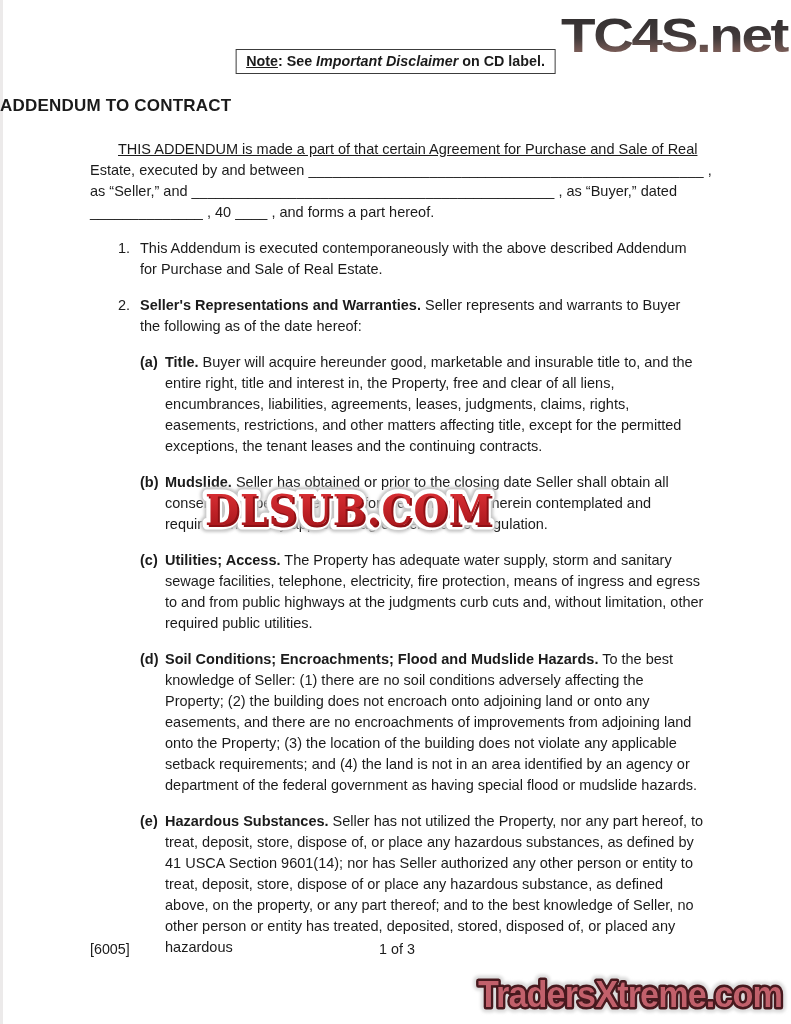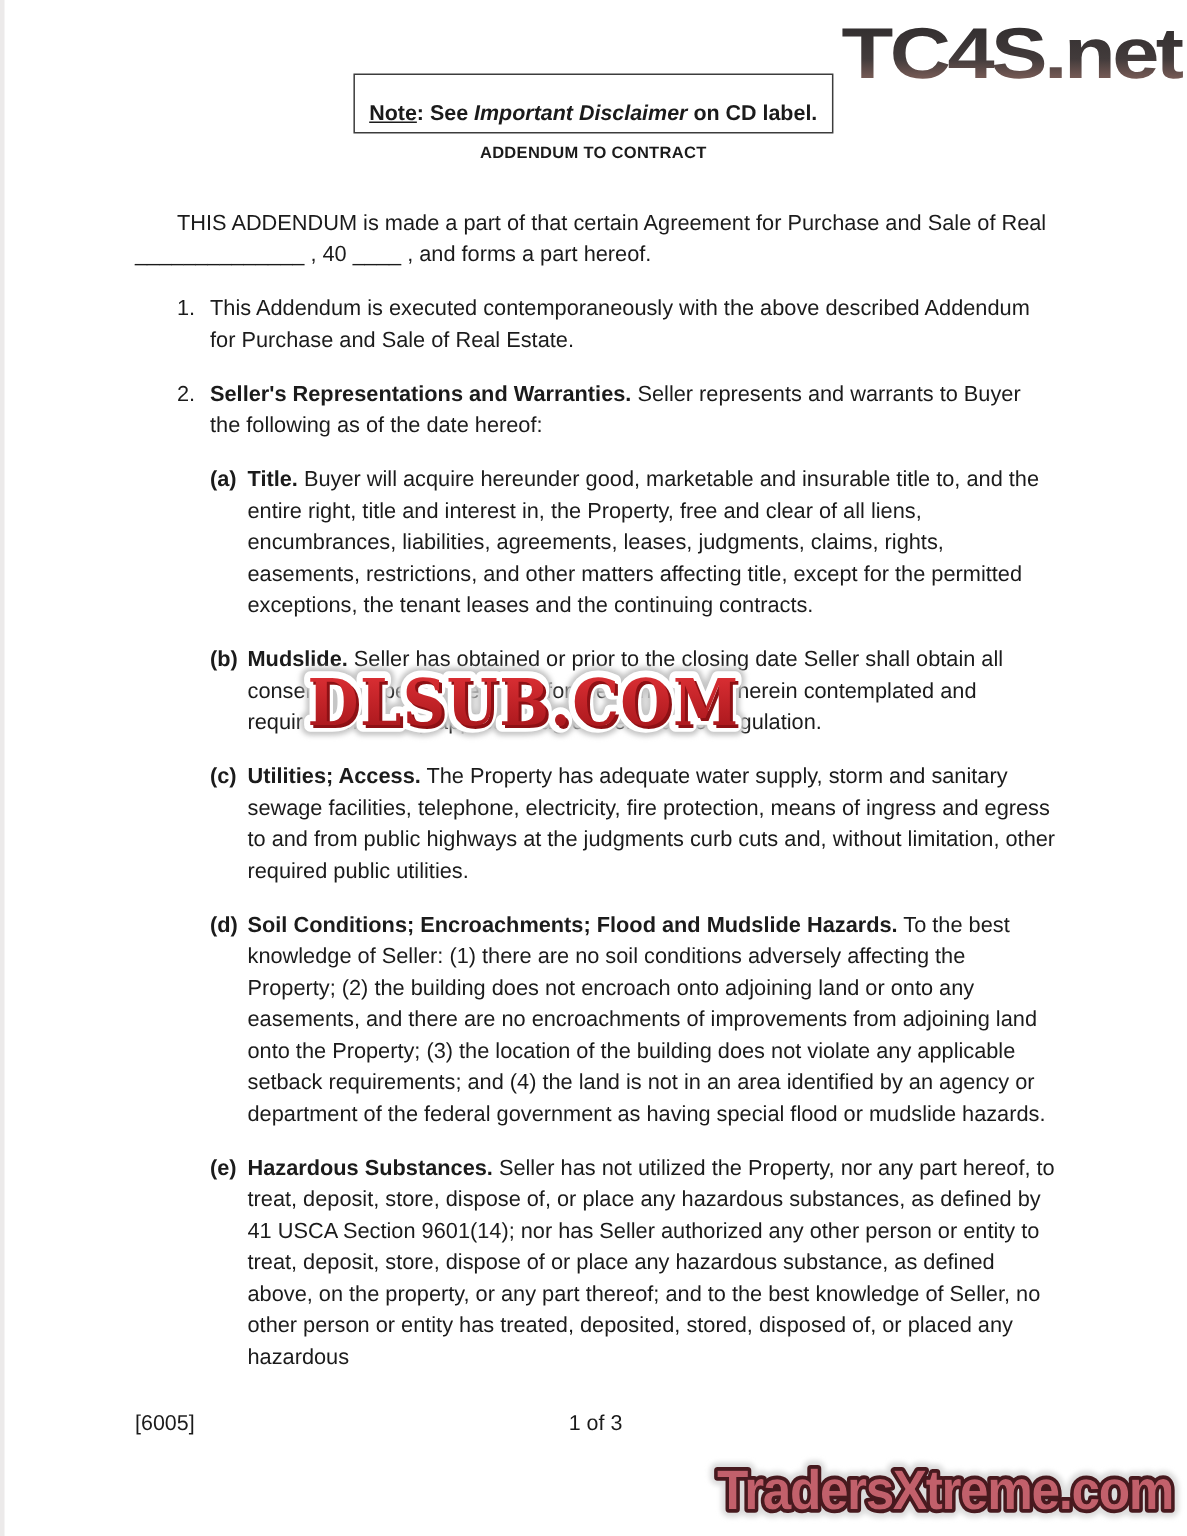--- a/index.html
+++ b/index.html
@@ -21,36 +21,36 @@
   .traders-text { font-family:"Liberation Sans", sans-serif; font-weight:bold;
                   font-size:37px; letter-spacing:-1px; }
 
   .wm-dlsub { position:absolute; left:104px; top:10px; pointer-events:none;text-decoration:underline; }
   .dlsub-text { font-family:"DejaVu Serif", serif; font-weight:bold;
                 font-size:43px; letter-spacing:1px; }
 
   
   .note-box {
     position:absolute; top:49px; left:50%; transform:translateX(-50%);
-    border:1px solid #3c3c3c; padding:18px 10px 4px 10px;
+    border:1px solid #3c3c3c; padding:3px 10px 4px 10px;
     font-size:14.3px; font-weight:bold; white-space:nowrap;
   }
   .note-box .u { text-decoration:underline; }
   .note-box .i { font-style:italic; }
   .doc-title {
     position:absolute; top:96px; left:0; width:100%; margin:0;
-    text-align:center; font-size:11px; font-weight:bold; letter-spacing:0.2px;
+    text-align:left; font-size:17px; font-weight:bold; letter-spacing:0.2px;
   }
 
   
   .content { position:absolute; left:90px; top:139px; width:614px;
              font-size:14.5px; line-height:21px; }
   .intro { margin:0 0 15px 0; }
   .intro .line { white-space:nowrap; }
-  .intro .line.indent { padding-left:28px; }
+  .intro .line.indent { padding-left:28px;text-decoration:underline; }
 
   .item { display:flex; margin-bottom:15px; }
   .item.l1 { padding-left:28px; }
   .item.l1 .num { flex:none; width:22px; }
   .item.l2 { padding-left:50px; position:relative; }
   .item.l2 .num { flex:none; width:25px; font-weight:bold; }
   .item .txt { flex:1 1 auto; }
   .item .txt b { font-weight:bold;text-align:center; }
 
   
@@ -80,20 +80,22 @@
   <div class="note-box">
     <span class="u">Note</span><span>: See </span><span class="i">Important Disclaimer</span><span> on CD label.</span>
   </div>
 
   <h1 class="doc-title">ADDENDUM TO CONTRACT</h1>
 
   <div class="content">
 
     <div class="intro">
       <div class="line indent">THIS ADDENDUM is made a part of that certain Agreement for Purchase and Sale of Real</div>
+      <div class="line">Estate, executed by and between _________________________________________________ ,</div>
+      <div class="line">as “Seller,” and _____________________________________________ , as “Buyer,” dated</div>
       <div class="line">______________ , 40 ____ , and forms a part hereof.</div>
     </div>
 
     <div class="item l1">
       <span class="num">1.</span>
       <div class="txt"><b></b><span>This Addendum is executed contemporaneously with the above described Addendum for Purchase and Sale of Real Estate.</span></div>
     </div>
 
     <div class="item l1">
       <span class="num">2.</span>

